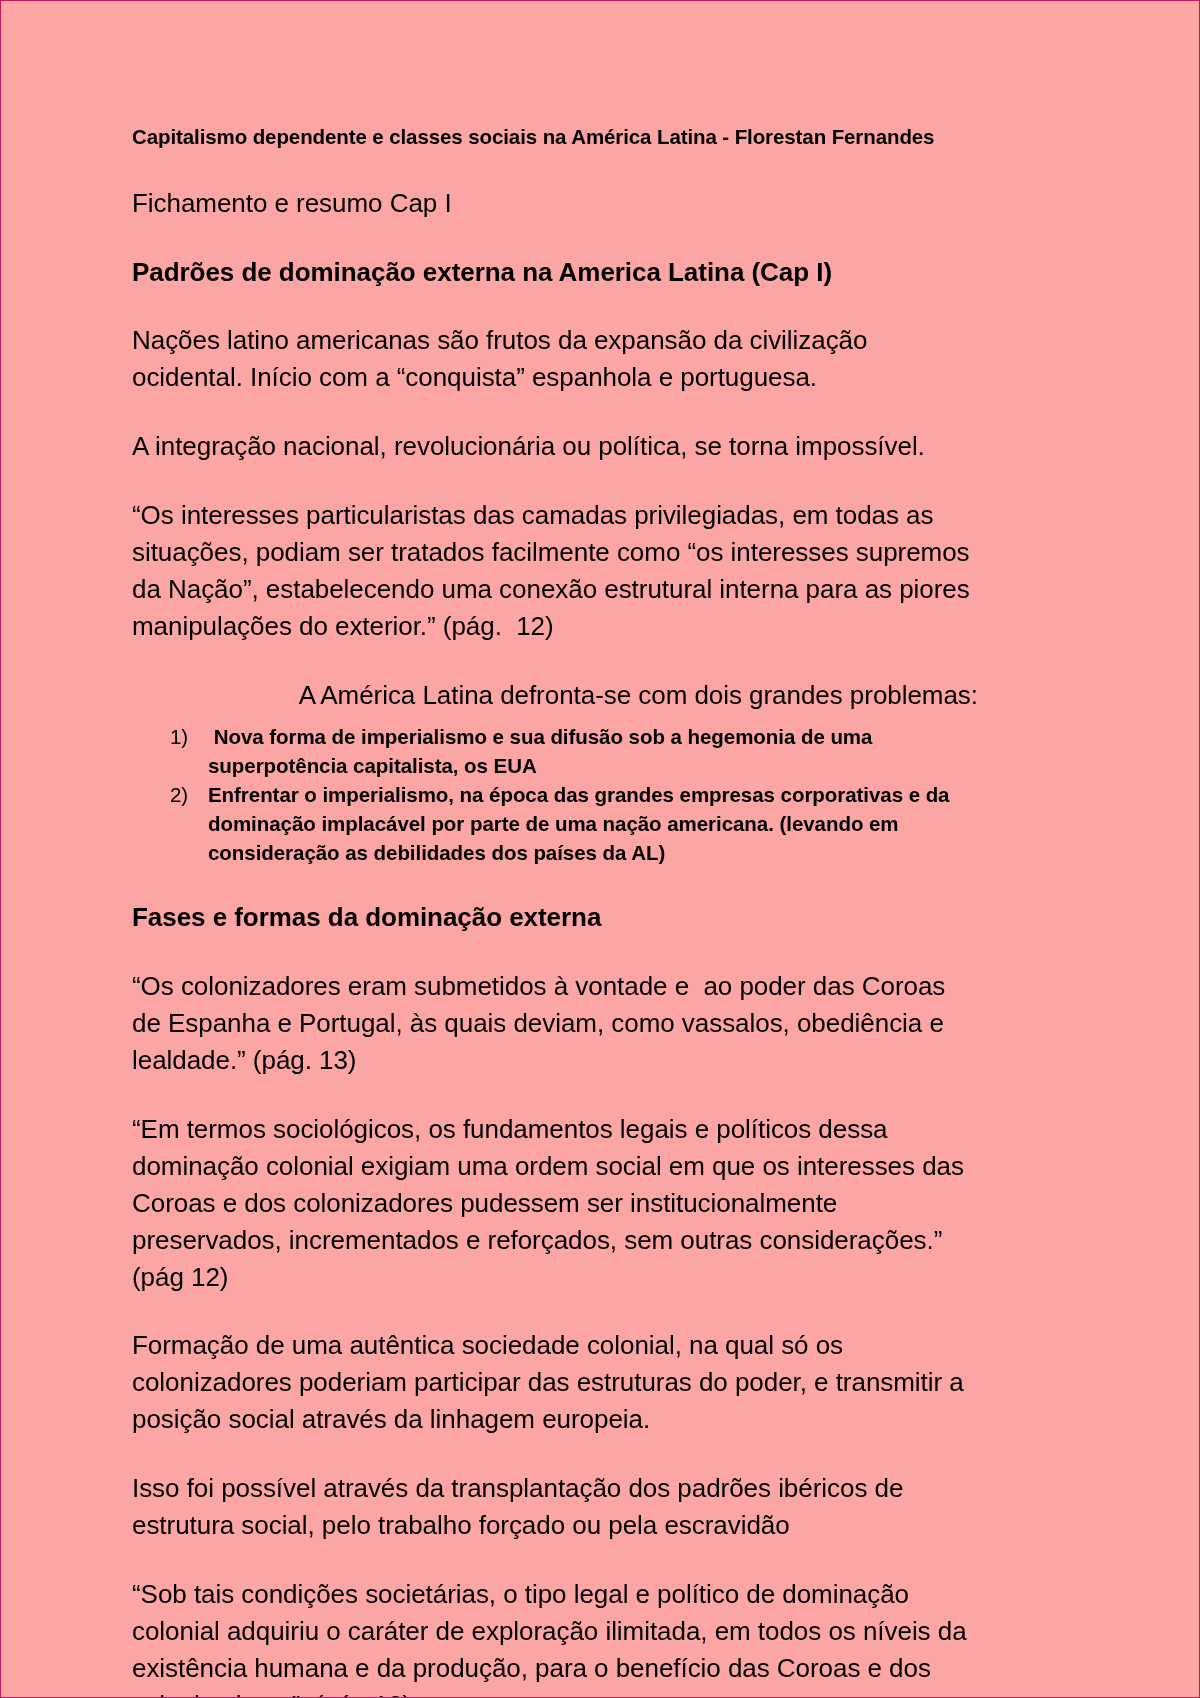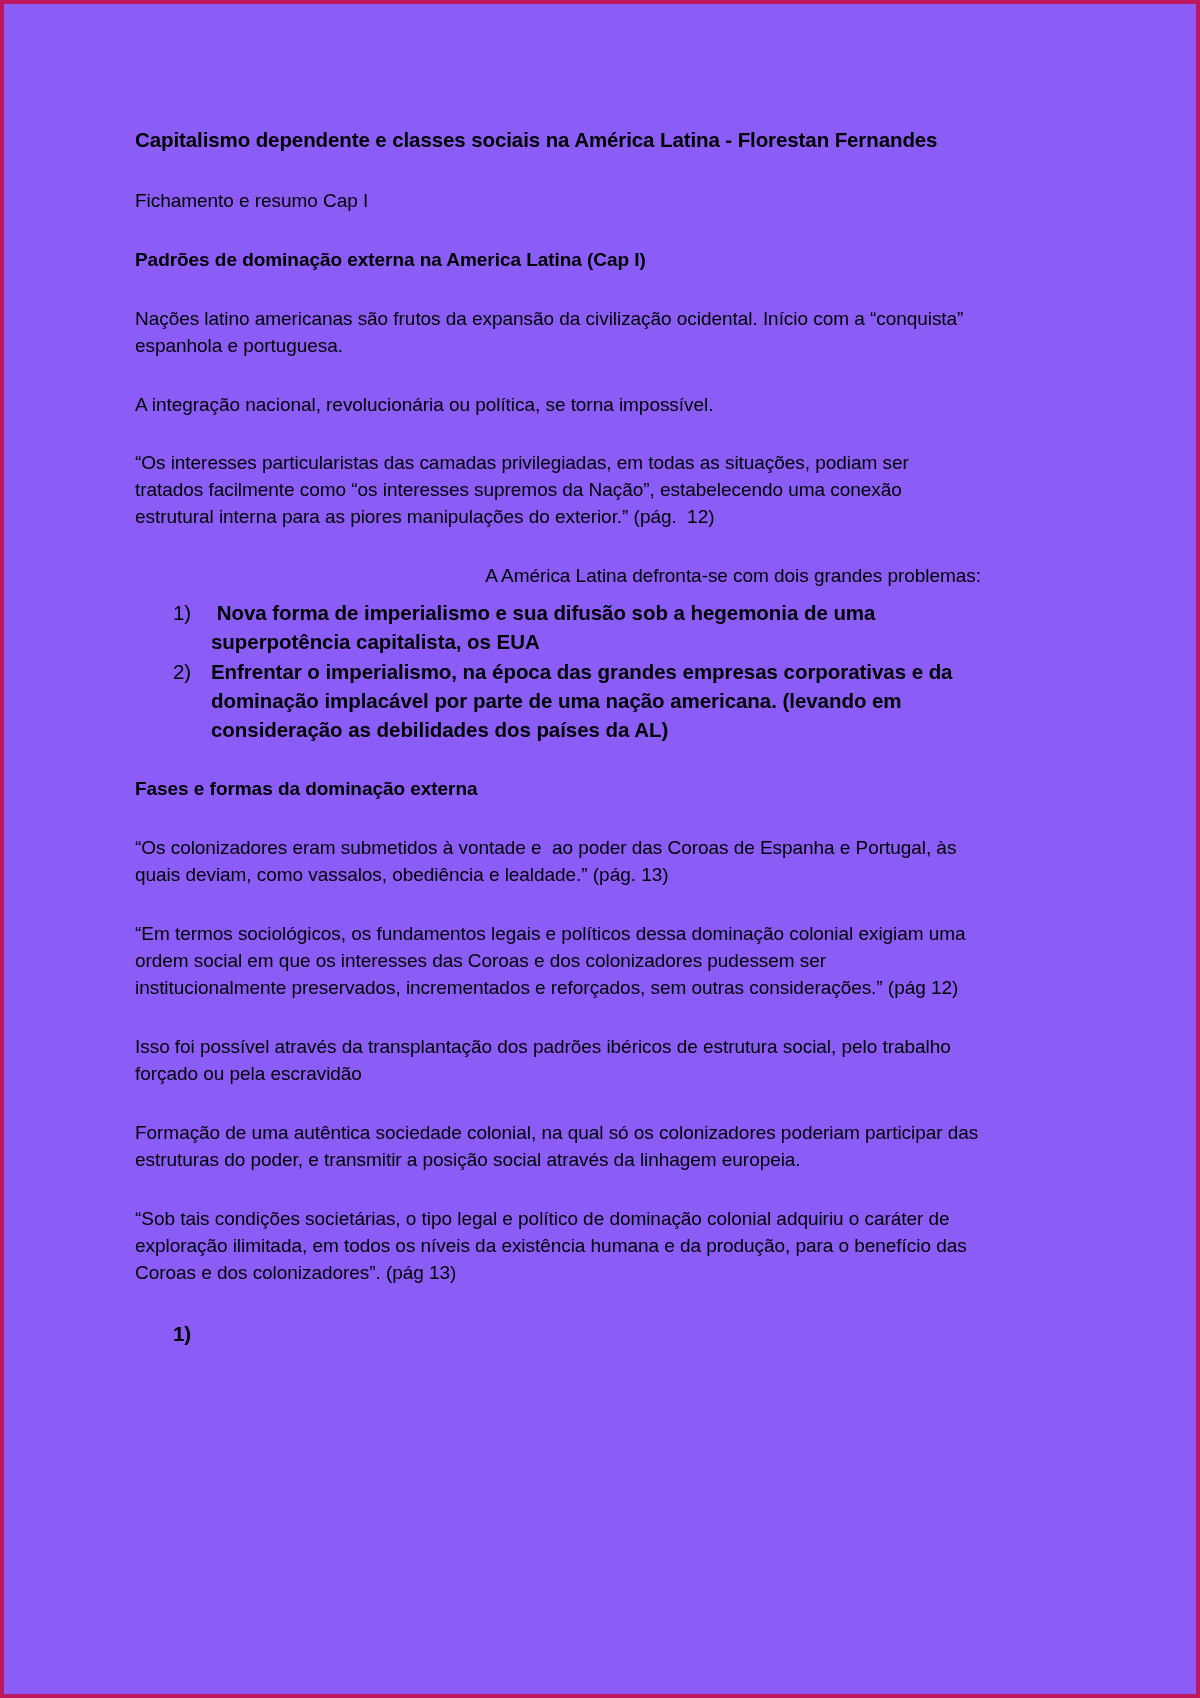--- a/index.html
+++ b/index.html
@@ -14,43 +14,43 @@
     font-family: "Liberation Sans", sans-serif;
     color: #000000;
     -webkit-font-smoothing: antialiased;
   }
 
   .page {
     position: relative;
     box-sizing: border-box;
     width: 1200px;
     height: 1698px;
-    background: #8b5cf6;
-    border: 4px solid #be185d;
+    background: #fca5a5;
+    border: 1px solid #be185d;
     overflow: hidden;
   }
 
   .content {
     position: absolute;
     left: 131px;
     top: 123px;
     width: 846px;
   }
 
   .doc-title {
     font-size: 20.5px;
     font-weight: bold;
     line-height: 1.30;
     letter-spacing: -0.1px;
     margin: 0 0 34px 0;
     white-space: nowrap;
   }
 
   p.para {
-    font-size: 19px;
+    font-size: 26px;
     font-weight: normal;
     line-height: 1.42;
     margin: 0 0 32px 0;
     letter-spacing: -0.05px;
   }
 
   p.para.heading {
     font-weight: bold;
   }
 
@@ -122,23 +122,23 @@
         <span class="nowrap-pre">Enfrentar o imperialismo, na época das grandes empresas corporativas e da dominação implacável por parte de uma nação americana. (levando em consideração as debilidades dos países da AL)</span>
       </li>
     </ol>
 
     <p class="para heading">Fases e formas da dominação externa</p>
 
     <p class="para nowrap-pre">“Os colonizadores eram submetidos à vontade e  ao poder das Coroas de Espanha e Portugal, às quais deviam, como vassalos, obediência e lealdade.” (pág. 13)</p>
 
     <p class="para">“Em termos sociológicos, os fundamentos legais e políticos dessa dominação colonial exigiam uma ordem social em que os interesses das Coroas e dos colonizadores pudessem ser institucionalmente preservados, incrementados e reforçados, sem outras considerações.” (pág 12)</p>
 
+    <p class="para">Formação de uma autêntica sociedade colonial, na qual só os colonizadores poderiam participar das estruturas do poder, e transmitir a posição social através da linhagem europeia.</p>
+
     <p class="para">Isso foi possível através da transplantação dos padrões ibéricos de estrutura social, pelo trabalho forçado ou pela escravidão</p>
-
-    <p class="para">Formação de uma autêntica sociedade colonial, na qual só os colonizadores poderiam participar das estruturas do poder, e transmitir a posição social através da linhagem europeia.</p>
 
     <p class="para">“Sob tais condições societárias, o tipo legal e político de dominação colonial adquiriu o caráter de exploração ilimitada, em todos os níveis da existência humana e da produção, para o benefício das Coroas e dos colonizadores”. (pág 13)</p>
 
 
     <ol class="numbered">
       <li class="bold">
         <span class="marker">1)</span>
       </li>
     </ol>
 

